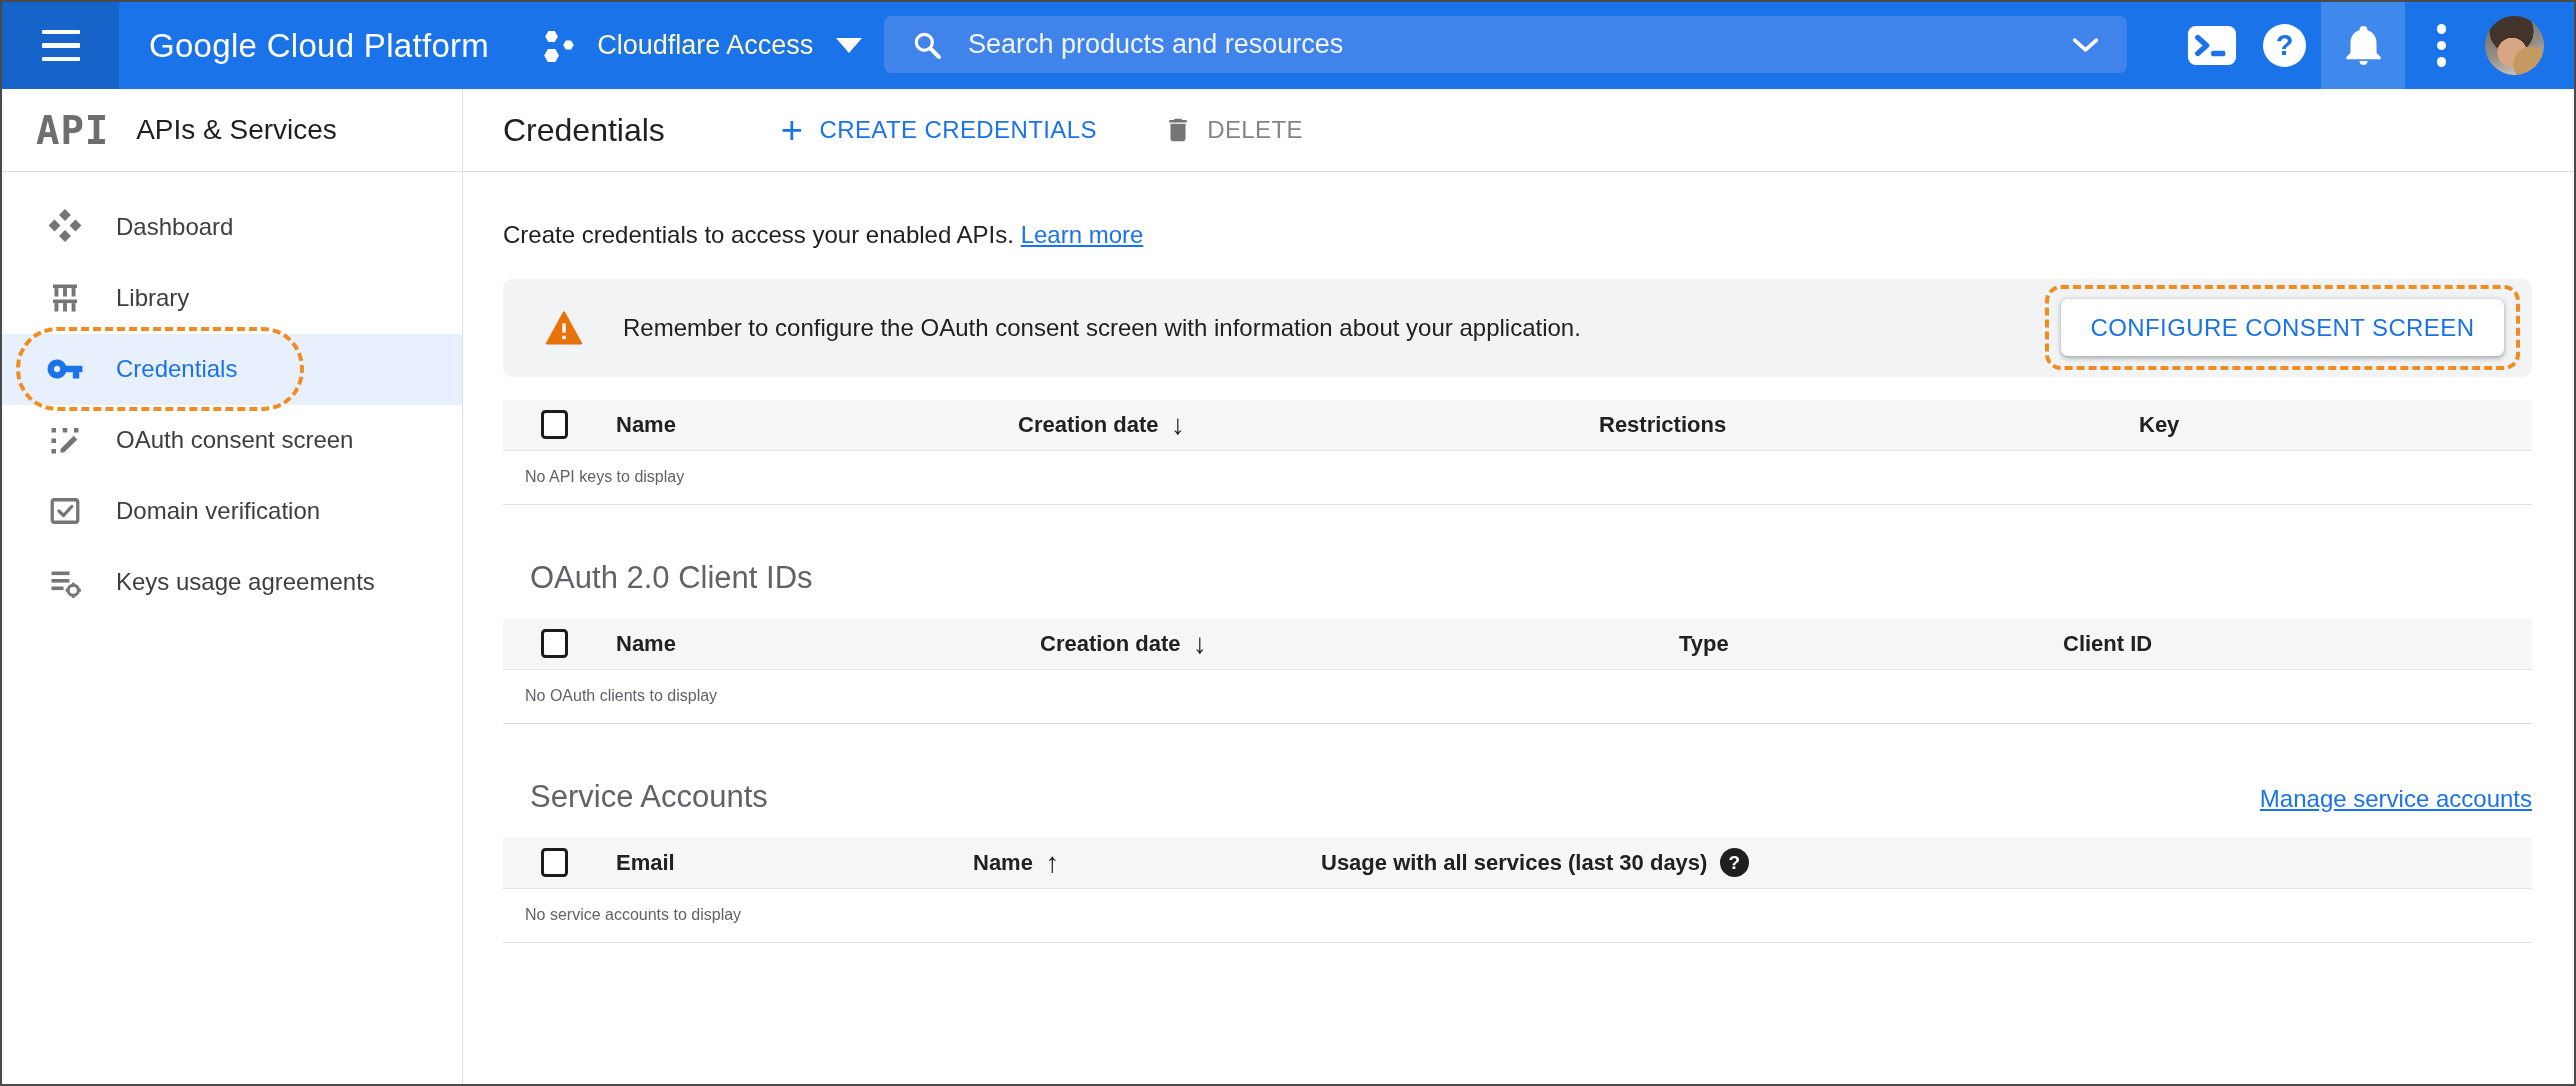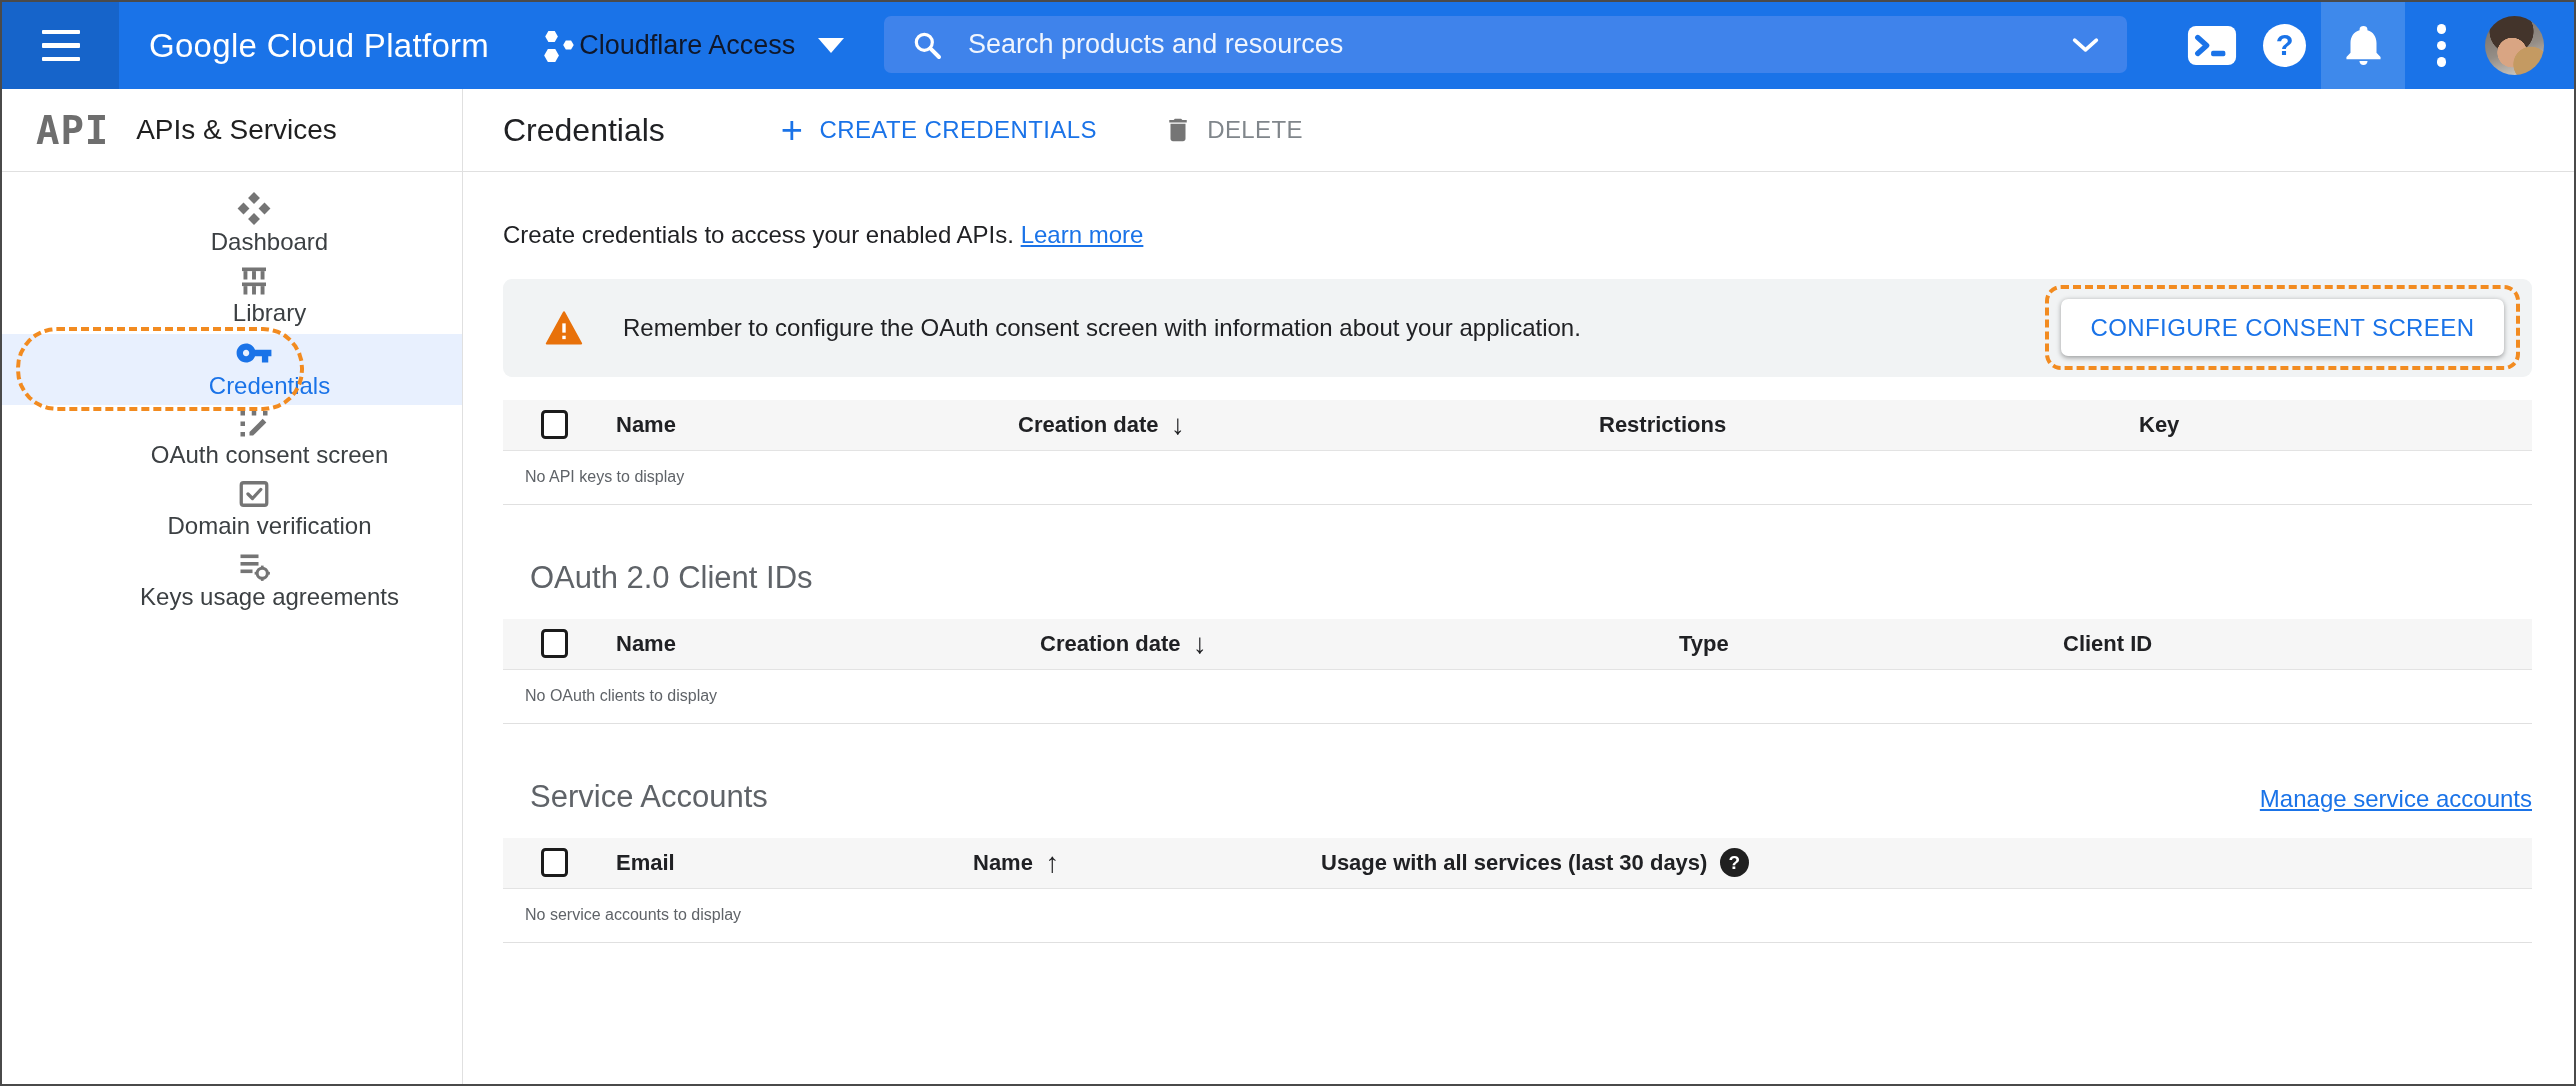--- a/index.html
+++ b/index.html
@@ -7,21 +7,21 @@
   .frame { width:2576px; height:1086px; border:2.7px solid #4a4a4a; display:flex; flex-direction:column; background:#fff; overflow:hidden; }
 
   
   .topbar { flex:0 0 87px; height:87px; background:#1a73e8; position:relative; display:flex; align-items:center; }
   .hamburger-box { width:117px; height:100%; background:rgba(0,0,0,0.13); display:flex; align-items:center; justify-content:center; cursor:pointer; }
   .hamburger { display:flex; flex-direction:column; gap:9px; }
   .hamburger span { width:38px; height:4.5px; background:#fff; border-radius:0.9px; }
   .gcp-logo { margin-left:30px; font-size:33px; color:#fff; letter-spacing:0.3px; white-space:nowrap; }
   .project-selector { display:flex; align-items:center; margin-left:52px; cursor:pointer; }
   .project-icon { display:flex; }
-  .project-name { font-size:27px; font-weight:500; color:#0f172a; white-space:nowrap; }
+  .project-name { margin-left:18px; font-size:27px; font-weight:500; color:#fef9c3; white-space:nowrap; }
   .caret-down { margin-left:23px; width:0; height:0; border-left:13.4px solid transparent; border-right:13.4px solid transparent; border-top:15px solid #ffffff; }
 
   .searchbar { position:absolute; left:882px; top:14.3px; width:1243px; height:57px; background:#3f83eb; border-radius:7.1px; display:flex; align-items:center; padding:0 27px; }
   .searchbar input { flex:1; margin-left:25px; background:transparent; border:none; outline:none; font-size:27px; color:#fff; font-family:"Liberation Sans", sans-serif; }
   .searchbar input::placeholder { color:rgba(255,255,255,0.92); }
   .search-chevron { display:flex; margin-left:14.3px; cursor:pointer; }
 
   .topbar-right { position:absolute; right:23px; top:0; height:100%; display:flex; align-items:center; }
   .top-icon-btn { width:73px; height:100%; display:flex; align-items:center; justify-content:center; cursor:pointer; }
   .top-icon-btn.bell-btn { width:84px; background:rgba(255,255,255,0.16); }
@@ -38,21 +38,21 @@
 
   
   .body-row { flex:1; display:flex; min-height:0; }
 
   
   .sidebar { flex:0 0 461px; width:461px; border-right:1.8px solid #e0e0e0; background:#fff;text-align:center; }
   .sidebar-header { height:83px; border-bottom:1.8px solid #e0e0e0; display:flex; align-items:center; padding-left:34px; }
   .api-logo { font-family:"DejaVu Sans Mono", monospace; font-weight:700; font-size:39px; color:#6e6e6e; letter-spacing:0.9px; }
   .sidebar-title { margin-left:27px; font-size:28px; color:#1f1f1f; white-space:nowrap; }
   .sidebar-nav { padding-top:19.7px; }
-  .nav-item { height:71px; display:flex; align-items:center; padding-left:43px; position:relative; cursor:pointer; color:#3c4043;flex-direction:column; }
+  .nav-item { height:71px; display:flex; align-items:center; padding-left:43px; position:relative; cursor:pointer; color:#3c4043; }
   .nav-icon { width:39px; display:flex; justify-content:center; align-items:center; color:#757575; }
   .nav-label { margin-left:32px; font-size:24px; white-space:nowrap; }
   .nav-item.active { background:#e8f0fe; color:#1a73e8; }
   .nav-item.active .nav-icon { color:#1a73e8; }
   .active-outline { position:absolute; left:14.3px; top:-6.3px; width:288px; height:84px; border:4.5px dashed #f28b20; border-radius:41px; pointer-events:none; }
 
   
   .main { flex:1; display:flex; flex-direction:column; min-width:0; background:#fff; }
   .toolbar { flex:0 0 83px; height:83px; border-bottom:1.8px solid #e0e0e0; display:flex; align-items:center; padding-left:40px; }
   .page-title { font-size:32px; color:#202124; }

